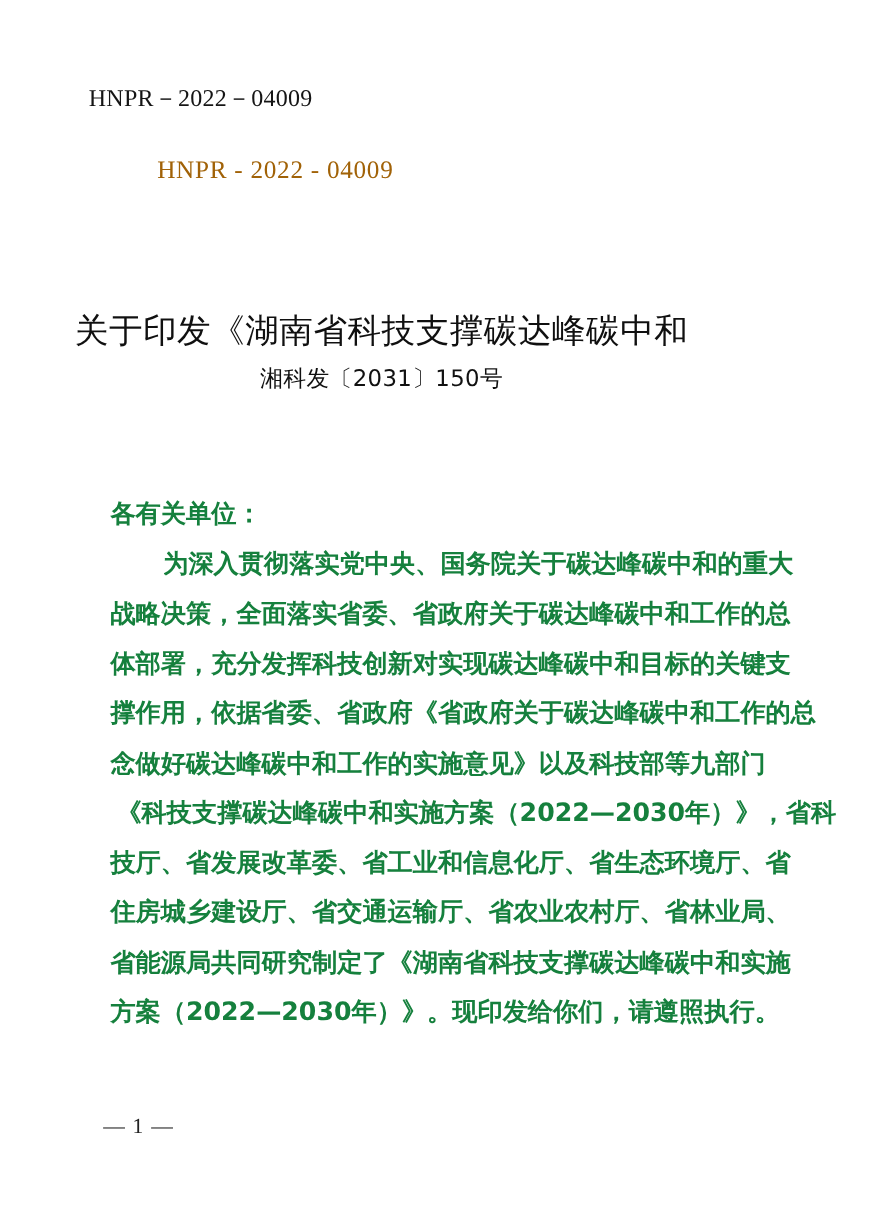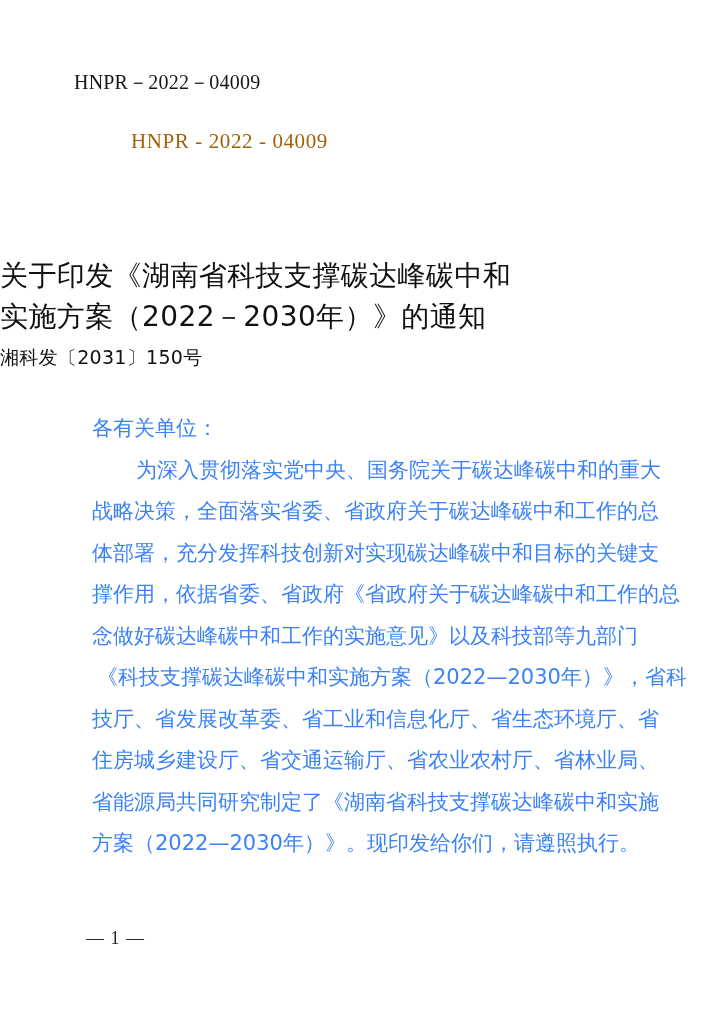--- a/index.html
+++ b/index.html
@@ -48,21 +48,21 @@
     color: #a16207;
     white-space: pre;
   }
 
   
   .title-block {
     position: absolute;
     left: 0;
     top: 255px;
     width: 636px;
-    text-align: left;
+    text-align: center;
   }
 
   .title-line {
     font-family: "DejaVu Sans", "Liberation Sans", sans-serif;
     font-size: 28px;
     line-height: 41px;
     font-weight: 500;
     color: #101010;
     letter-spacing: 0.4px;
     white-space: pre;
@@ -84,22 +84,22 @@
     position: absolute;
     left: 92px;
     top: 408px;
     width: 543px;
   }
 
   .body-line {
     font-family: "DejaVu Sans", "Liberation Sans", sans-serif;
     font-size: 21px;
     line-height: 41.5px;
-    font-weight: 400;
-    color: #3b82f6;
+    font-weight: 700;
+    color: #15803d;
     white-space: pre;
     letter-spacing: 0px;
   }
 
   .body-line.indent {
     text-indent: 44px;
   }
 
   .body-line.hang {
     margin-left: 5px;
@@ -122,21 +122,20 @@
 <body>
 
 <div class="page">
 
   <div class="code-line-1">HNPR－2022－04009</div>
 
   <div class="code-line-2">HNPR - 2022 - 04009</div>
 
   <div class="title-block">
     <div class="title-line">关于印发《湖南省科技支撑碳达峰碳中和</div>
-    <div class="title-line">实施方案（2022－2030年）》的通知</div>
     <div class="doc-number">湘科发〔2031〕150号</div>
   </div>
 
   <div class="body-block">
     <div class="body-line">各有关单位：</div>
 
     <div class="body-line indent">为深入贯彻落实党中央、国务院关于碳达峰碳中和的重大</div>
     <div class="body-line">战略决策，全面落实省委、省政府关于碳达峰碳中和工作的总</div>
     <div class="body-line">体部署，充分发挥科技创新对实现碳达峰碳中和目标的关键支</div>
     <div class="body-line">撑作用，依据省委、省政府《省政府关于碳达峰碳中和工作的总</div>

